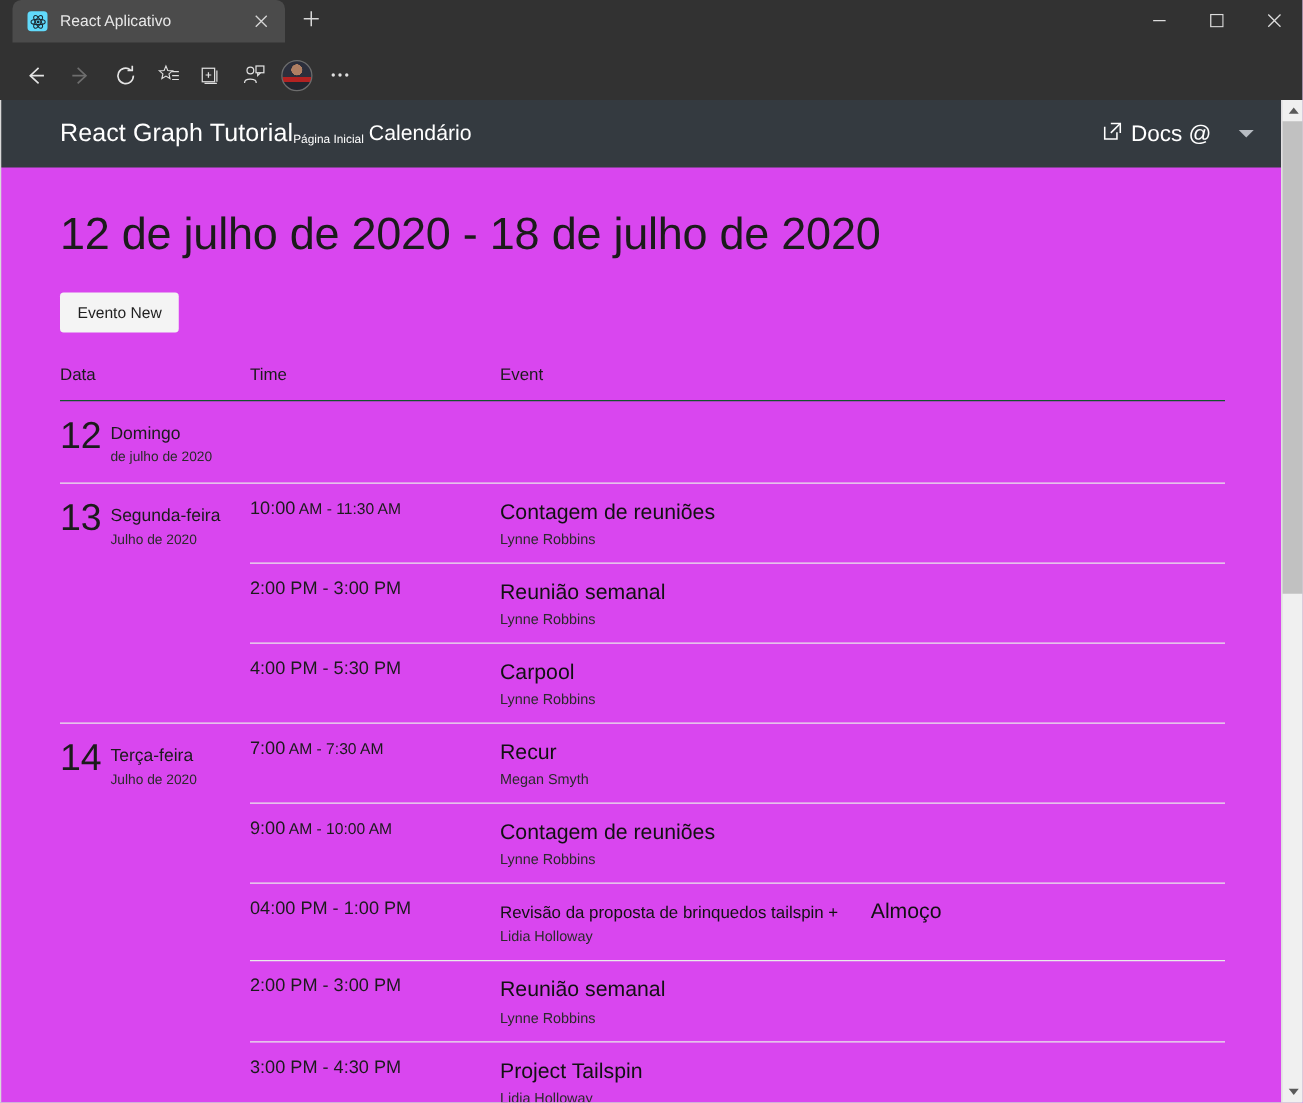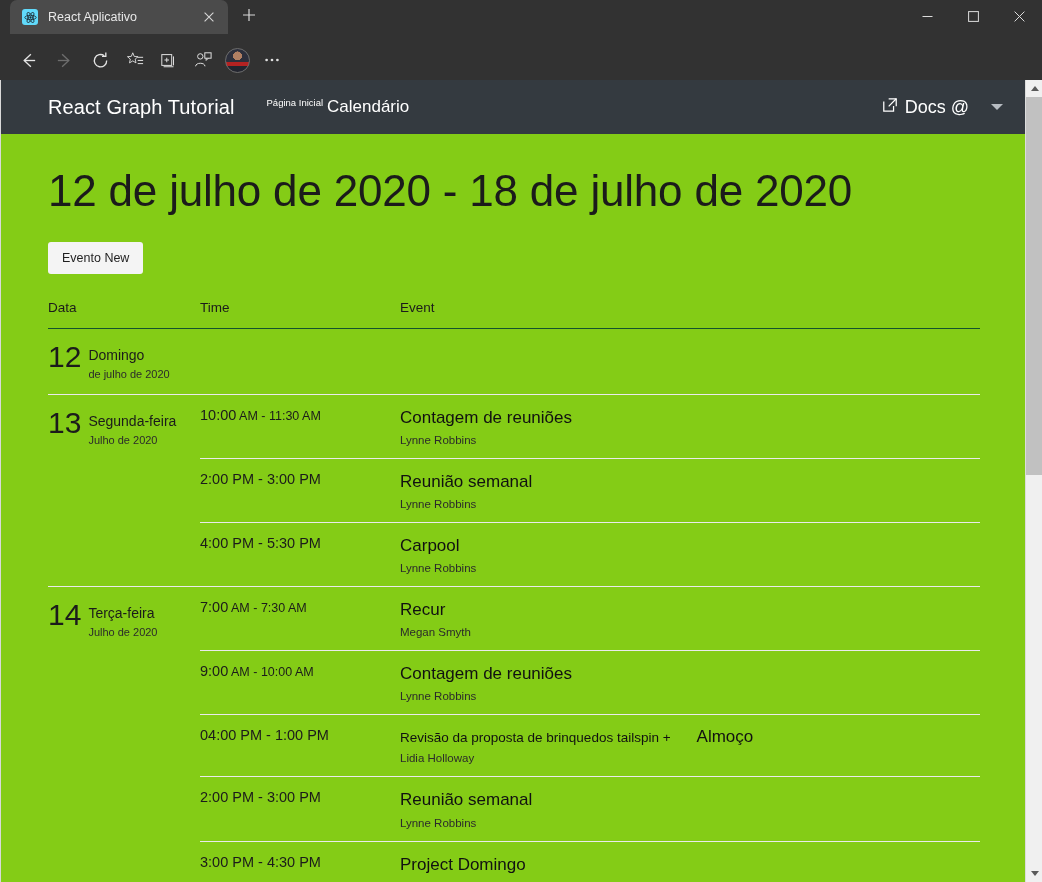--- a/index.html
+++ b/index.html
@@ -75,41 +75,41 @@
     border:1px solid #6d6d6d; overflow:hidden;
   }
 
   
   .viewport {
     position:absolute; left:0; top:80px; width:1042px; height:802px;
     background:#ffffff; overflow:hidden;
   }
   .page {
     position:absolute; left:0; top:0; width:1025px; height:802px;
-    background:#84cc16; overflow:hidden;
+    background:#d946ef; overflow:hidden;
   }
 
   .appbar {
     height:54px; background:#343a40; display:flex; align-items:center;
     padding:0 22px 0 48px;
   }
   .brand { color:#ffffff; font-size:20px; letter-spacing:.1px; }
-  .appnav { display:flex; align-items:flex-start; gap:4px; margin-left:32px; }
+  .appnav { display:flex; align-items:flex-end; gap:4px; }
   .nav-home { color:#ffffff; font-size:9.5px; }
   .nav-cal { color:#ffffff; font-size:17px; }
   .appbar-right { margin-left:auto; display:flex; align-items:center; gap:22px; }
   .docs { display:flex; align-items:center; gap:7px; color:#ffffff; font-size:18px; }
   .caret-down {
     width:0; height:0; border-left:6px solid transparent; border-right:6px solid transparent;
     border-top:6px solid #b7bcc2;
   }
 
   .content { padding:0 48px; }
   .page-title {
-    font-size:44px; font-weight:400; color:#1b1b1b; letter-spacing:-0.2px;
+    font-size:36px; font-weight:400; color:#1b1b1b; letter-spacing:-0.2px;
     margin-top:32px;
   }
   .new-event-btn {
     display:inline-block; margin-top:26px;
     background:#f4f4f4; color:#1f1f1f; font-size:12.5px;
     border:none; border-radius:3px; padding:9px 14px; cursor:pointer;
   }
 
   
   .cal-table { width:932px; margin-top:26px; border-collapse:collapse; table-layout:fixed; }
@@ -397,21 +397,21 @@
                   <div class="ev-row">
                     <span class="ev-subject">Reunião semanal</span>
                   </div>
                   <div class="ev-organizer">Lynne Robbins</div>
                 </td>
               </tr>
               <tr class="row">
                 <td class="timecell"><span>3:00 PM - 4:30 PM</span><span class="time-small"></span></td>
                 <td class="eventcell">
                   <div class="ev-row">
-                    <span class="ev-subject">Project Domingo</span>
+                    <span class="ev-subject">Project Tailspin</span>
                   </div>
                   <div class="ev-organizer">Lidia Holloway</div>
                 </td>
               </tr>
             </tbody>
         </table>
       </div>
 
     </div>
   </div>

